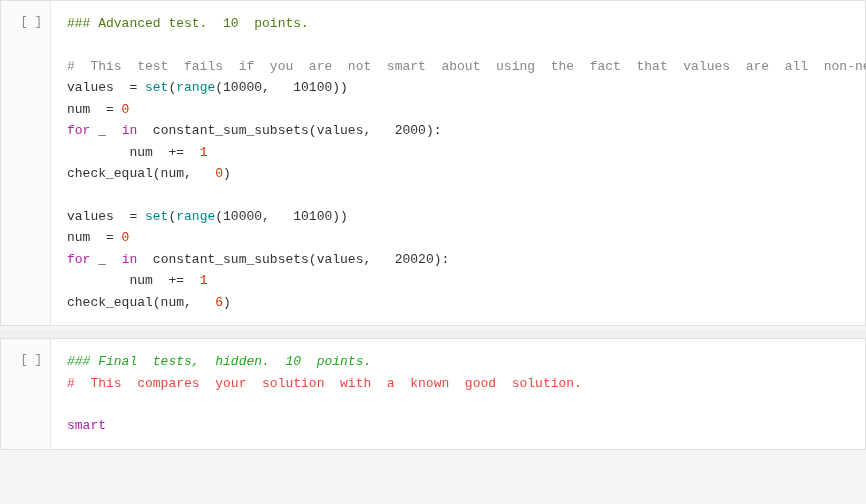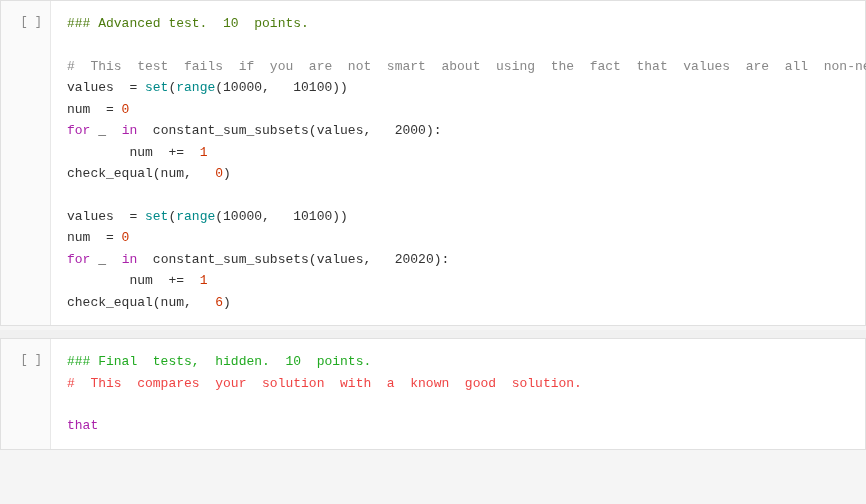--- a/index.html
+++ b/index.html
@@ -93,20 +93,20 @@
     </div>
   </div>
 
   <div class="cell-divider"></div>
 
   <div class="cell">
     <div class="cell-gutter">
       <span class="cell-gutter-label">[ ]</span>
     </div>
     <div class="cell-content">
-      <pre><span style="color:#22aa22;">### Final  tests,  hidden.  10  points.</span>
+      <pre><span style="color:#22aa22;font-style:italic;">### Final  tests,  hidden.  10  points.</span>
 <span style="color:#ef4444;">#  This  compares  your  solution  with  a  known  good  solution.</span>
 
-<span style="color:#aa22aa;">that</span></pre>
+<span style="color:#aa22aa;">smart</span></pre>
     </div>
   </div>
 
 </div>
 
 </body></html>

